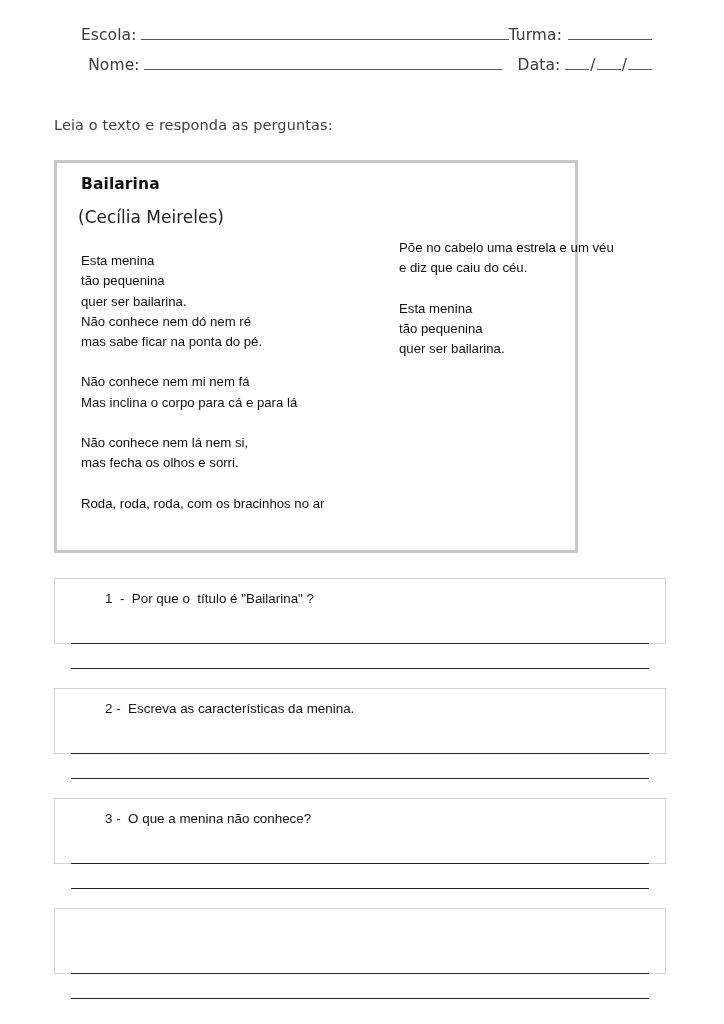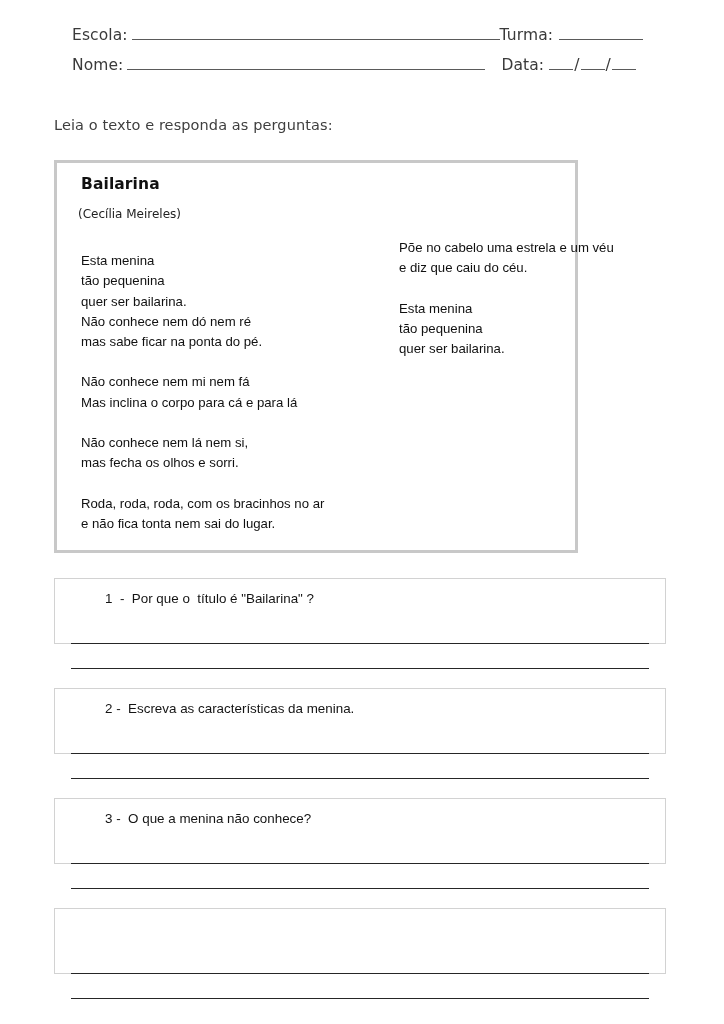--- a/index.html
+++ b/index.html
@@ -32,20 +32,21 @@
     width: 580px;
   }
   .header-row {
     display: flex;
     align-items: baseline;
     height: 30px;
     font-family: "DejaVu Sans", sans-serif;
     font-size: 15.5px;
     color: #3a3a3a;
     letter-spacing: 0.1px;
+    justify-content: flex-end;
   }
   .hdr-label {
     white-space: nowrap;
     font-size: 15.5px;
   }
   .hdr-rule {
     border-bottom: 1.3px solid #5a5a5a;
     height: 15px;
     margin: 0 0 0 4px;
   }
@@ -103,21 +104,21 @@
     font-weight: bold;
     font-size: 15.5px;
     color: #111111;
     letter-spacing: 0.1px;
   }
   .poem-author {
     position: absolute;
     left: 21px;
     top: 44px;
     font-family: "DejaVu Sans", sans-serif;
-    font-size: 12px;
+    font-size: 17px;
     color: #222222;
   }
   .poem-cols {
     position: absolute;
     left: 0;
     top: 68px;
     width: 100%;
     height: 320px;
   }
   .poem-col {
@@ -225,21 +226,20 @@
           <div class="stanza">
             <span class="verse">Não conhece nem mi nem fá</span>
             <span class="verse">Mas inclina o corpo para cá e para lá</span>
           </div>
           <div class="stanza">
             <span class="verse">Não conhece nem lá nem si,</span>
             <span class="verse">mas fecha os olhos e sorri.</span>
           </div>
           <div class="stanza">
             <span class="verse">Roda, roda, roda, com os bracinhos no ar</span>
-            <span class="verse">e não fica tonta nem sai do lugar.</span>
           </div>
         </div>
       <div class="poem-col poem-col-right">
           <div class="stanza">
             <span class="verse">Põe no cabelo uma estrela e um véu</span>
             <span class="verse">e diz que caiu do céu.</span>
           </div>
           <div class="stanza">
             <span class="verse">Esta menina</span>
             <span class="verse">tão pequenina</span>

